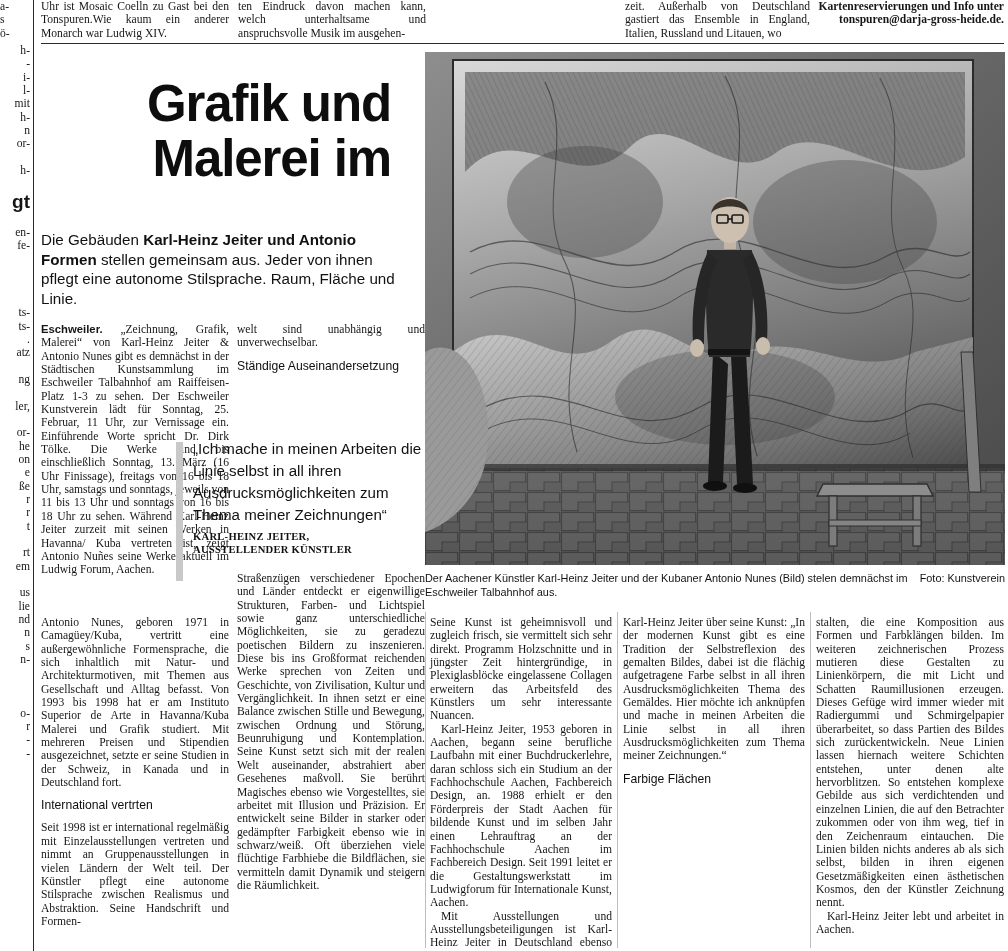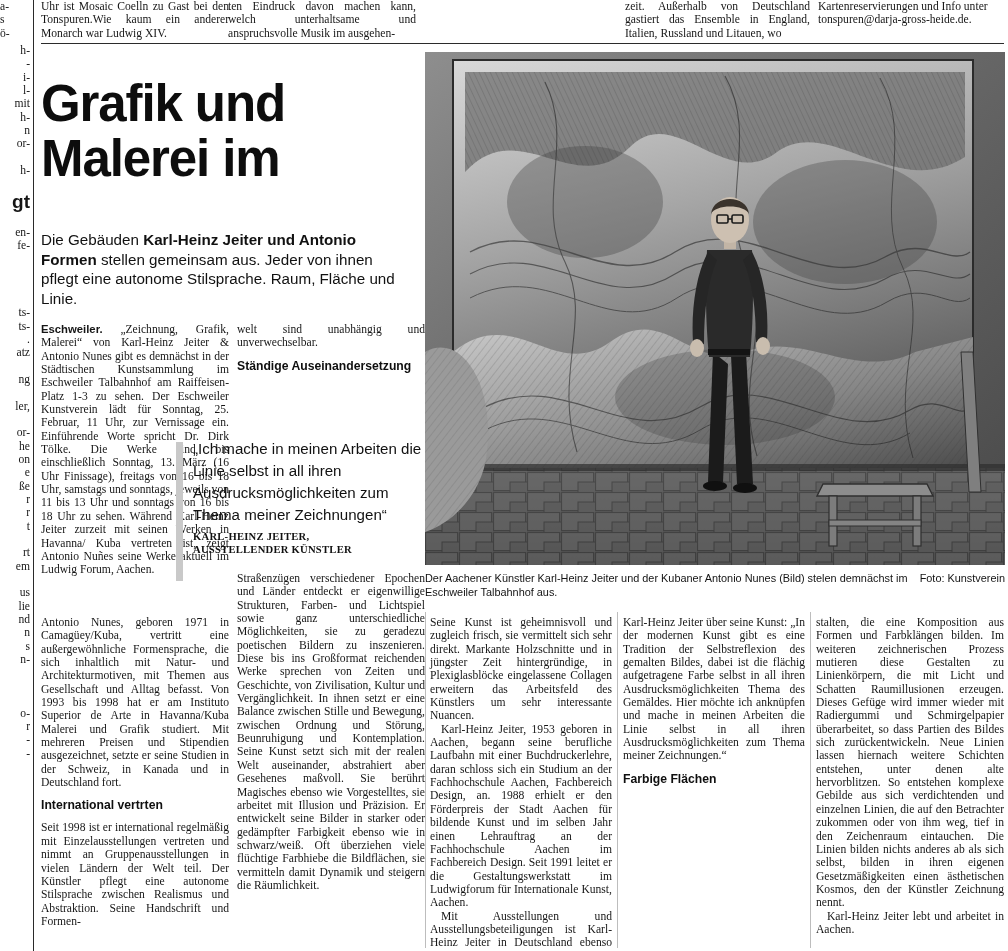--- a/index.html
+++ b/index.html
@@ -39,25 +39,25 @@
     position: absolute;
     top: 0;
     font-size: 11.6px;
     line-height: 13.3px;
     text-align: justify;
     color: #161616;
   }
   .top-frag p { margin: 0; }
   #top-frag-edge { left: 0;   width: 22px;  text-align: left; }
   #top-frag-a    { left: 41px;  width: 188px; }
-  #top-frag-b    { left: 228px; width: 188px; }
+  #top-frag-b    { left: 238px; width: 188px; }
   #top-frag-c    { left: 432px; width: 185px; }
   #top-frag-d    { left: 625px; width: 185px; }
   #top-frag-e    { left: 818px; width: 186px; }
-  .top-frag .last { text-align: left; }
+  .top-frag .last { text-align: right; font-weight: bold; }
 
   
   .vrule {
     position: absolute;
     width: 1px;
     background: #3c3c3c;
   }
   #vrule-left-edge { left: 33px; top: 0; height: 951px; background:#2a2a2a; }
 
   
@@ -86,20 +86,21 @@
     position: absolute;
     left: 41px;
     top: 42px;
     width: 350px;
     font-family: "Liberation Sans", sans-serif;
     font-weight: bold;
     font-size: 51px;
     line-height: 55px;
     letter-spacing: -1.1px;
     color: #0d0d0d;
+    text-align: right;
   }
   #headline .hl-line { display: block; }
 
   #standfirst {
     position: absolute;
     left: 41px;
     top: 230px;
     width: 370px;
     font-family: "Liberation Sans", sans-serif;
     font-size: 15.2px;
@@ -115,21 +116,21 @@
   #col2-top { left: 237px; top: 323px; width: 188px; }
 
   #col1-top .dateline {
     font-family: "Liberation Sans", sans-serif;
     font-weight: bold;
     font-size: 11.3px;
   }
 
   .subhead {
     font-family: "Liberation Sans", sans-serif;
-    font-weight: bold;
+    font-weight: normal;
     font-size: 12.2px;
     line-height: 14px;
     color: #0f0f0f;
     margin: 0 0 9px 0;
   }
   .subhead-spacer { height: 9px; }
 
   
   #quote-float {
     float: right;
@@ -451,21 +452,21 @@
   <div class="subhead-spacer"></div>
   <h2 class="subhead">International vertrten</h2>
   <p class="noindent">Seit 1998 ist er international regelmäßig mit Einzelausstellungen vertreten und nimmt an Gruppenausstellungen in vielen Ländern der Welt teil. Der Künstler pflegt eine autonome Stilsprache zwischen Realismus und Abstraktion. Seine Handschrift und Formen-</p>
 </div>
 
 <div class="body-col" id="col2-bot">
   <p>Straßenzügen verschiedener Epochen und Länder entdeckt er eigenwillige Strukturen, Farben- und Lichtspiel sowie ganz unterschiedliche Möglichkeiten, sie zu geradezu poetischen Bildern zu inszenieren. Diese bis ins Großformat reichenden Werke sprechen von Zeiten und Geschichte, von Zivilisation, Kultur und Vergänglichkeit. In ihnen setzt er eine Balance zwischen Stille und Bewegung, zwischen Ordnung und Störung, Beunruhigung und Kontemplation. Seine Kunst setzt sich mit der realen Welt auseinander, abstrahiert aber Gesehenes maßvoll. Sie berührt Magisches ebenso wie Vorgestelltes, sie arbeitet mit Illusion und Präzision. Er entwickelt seine Bilder in starker oder gedämpfter Farbigkeit ebenso wie in schwarz/weiß. Oft überziehen viele flüchtige Farbhiebe die Bildflächen, sie vermitteln damit Dynamik und steigern die Räumlichkeit.</p>
 </div>
 
 <div class="body-col" id="col3-bot">
-  <p>Seine Kunst ist geheimnisvoll und zugleich frisch, sie vermittelt sich sehr direkt. Markante Holzschnitte und in jüngster Zeit hintergründige, in Plexiglasblöcke eingelassene Collagen erweitern das Arbeitsfeld des Künstlers um sehr interessante Nuancen.</p>
+  <p>Seine Kunst ist geheimnisvoll und zugleich frisch, sie vermittelt sich sehr direkt. Programm Holzschnitte und in jüngster Zeit hintergründige, in Plexiglasblöcke eingelassene Collagen erweitern das Arbeitsfeld des Künstlers um sehr interessante Nuancen.</p>
   <p>Karl-Heinz Jeiter, 1953 geboren in Aachen, begann seine berufliche Laufbahn mit einer Buchdruckerlehre, daran schloss sich ein Studium an der Fachhochschule Aachen, Fachbereich Design, an. 1988 erhielt er den Förderpreis der Stadt Aachen für bildende Kunst und im selben Jahr einen Lehrauftrag an der Fachhochschule Aachen im Fachbereich Design. Seit 1991 leitet er die Gestaltungswerkstatt im Ludwigforum für Internationale Kunst, Aachen.</p>
   <p>Mit Ausstellungen und Ausstellungsbeteiligungen ist Karl-Heinz Jeiter in Deutschland ebenso ver-</p>
 </div>
 
 <div class="body-col" id="col4-bot">
   <p>Karl-Heinz Jeiter über seine Kunst: „In der modernen Kunst gibt es eine Tradition der Selbstreflexion des gemalten Bildes, dabei ist die flächig aufgetragene Farbe selbst in all ihren Ausdrucksmöglichkeiten Thema des Gemäldes. Hier möchte ich anknüpfen und mache in meinen Arbeiten die Linie selbst in all ihren Ausdrucksmöglichkeiten zum Thema meiner Zeichnungen.“</p>
   <div class="subhead-spacer"></div>
   <h2 class="subhead">Farbige Flächen</h2>
 </div>
 

